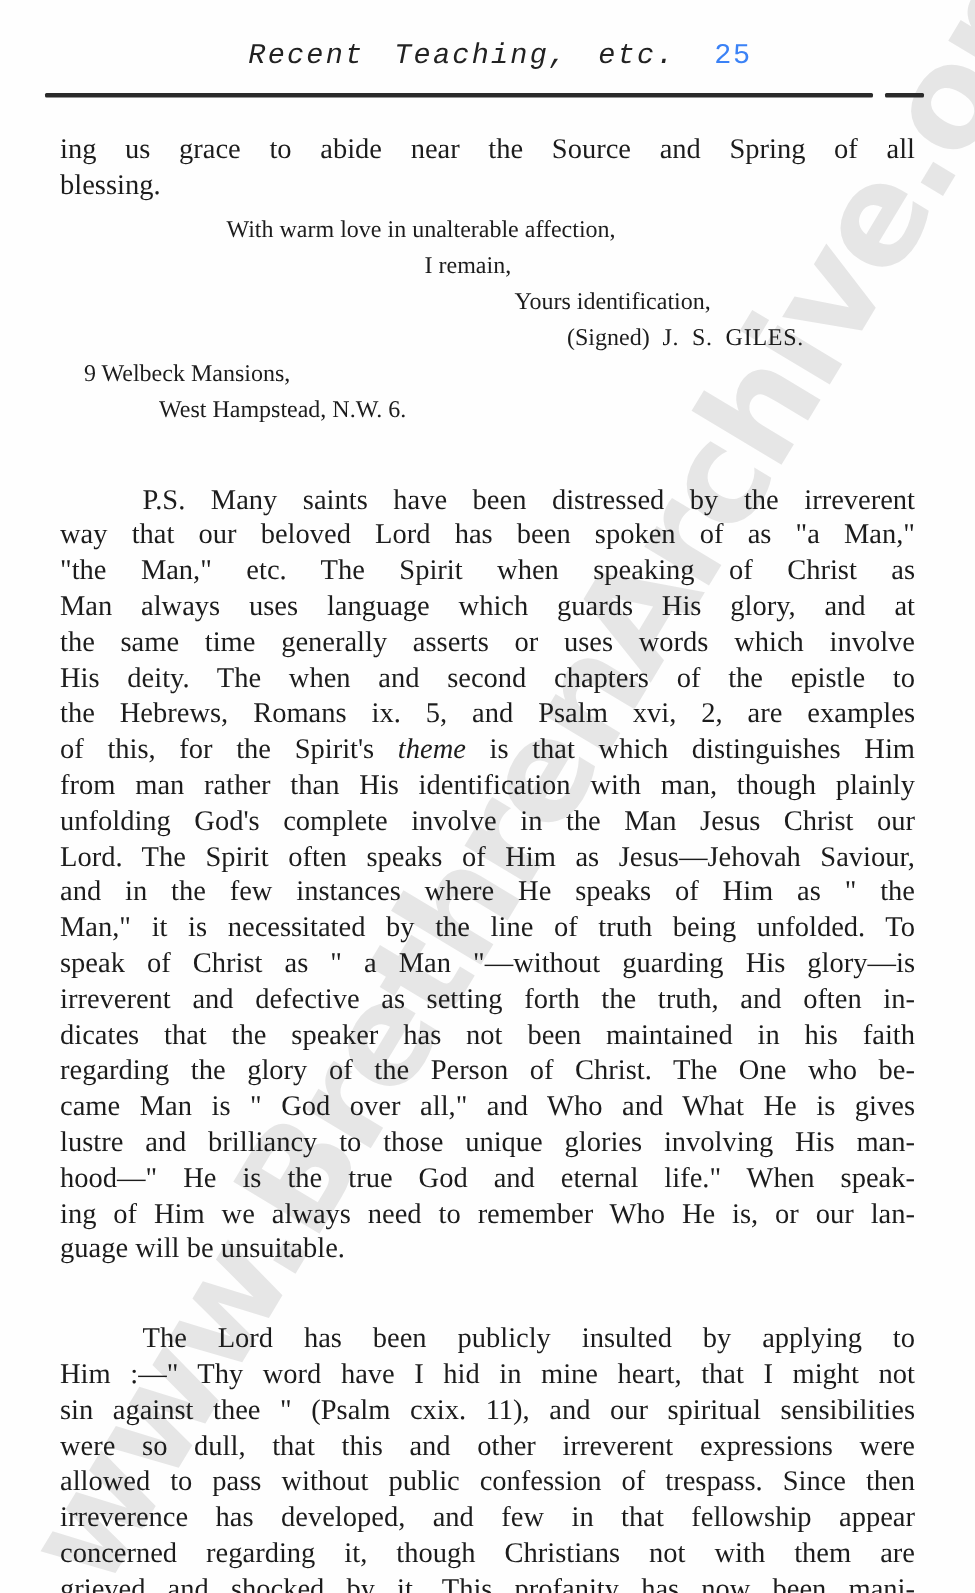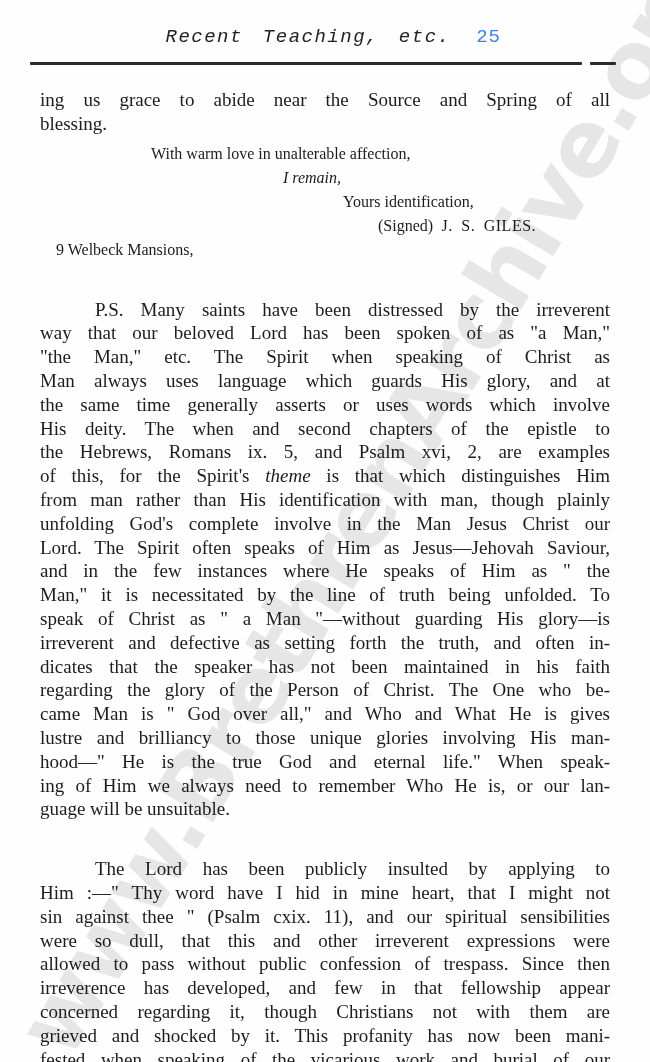--- a/index.html
+++ b/index.html
@@ -106,21 +106,21 @@
     margin-top: 36px;
   }
   .line em {
   }
   
   .vale {
     line-height: 24px;
     font-size: 16px;
   }
   .vale-1 { margin-top: 6px; margin-left: 111px; }
-  .vale-2 { margin-left: 243px; font-style: italic; }
+  .vale-2 { margin-left: 243px; }
   .vale-3 { margin-left: 303px; }
   .vale-signed { margin-left: 338px; word-spacing: 4px; }
   .vale-signed .sig-label { }
   .vale-signed .sig-name { letter-spacing: 0.5px; }
   .addr-1 { margin-left: 16px; }
   .addr-2 { margin-left: 66px; }
   .para-postscript { margin-top: 17px; }
 </style>
 </head>
 <body>
@@ -143,20 +143,21 @@
         <div class="line">ing us grace to abide near the Source and Spring of all</div>
         <div class="line last">blessing.</div>
       </div>
 
     <div>
       <div class="vale vale-1">With warm love in unalterable affection,</div>
       <div class="vale vale-2">I remain,</div>
       <div class="vale vale-3">Yours identification,</div>
       <div class="vale vale-signed"><span class="sig-label">(Signed)</span><span class="sig-name"> J. S. GILES.</span></div>
       <div class="vale addr-1">9 Welbeck Mansions,</div>
+      <div class="vale addr-2">West Hampstead, N.W. 6.</div>
     </div>
 
     <div class="para-postscript">
         <div class="line indent">P.S.  Many saints have been distressed by the irreverent</div>
         <div class="line">way that our beloved Lord has been spoken of as "a Man,"</div>
         <div class="line">"the Man," etc.  The Spirit when speaking of Christ as</div>
         <div class="line">Man always uses language which guards His glory, and at</div>
         <div class="line">the same time generally asserts or uses words which involve</div>
         <div class="line">His deity.  The when and second chapters of the epistle to</div>
         <div class="line">the Hebrews, Romans ix. 5, and Psalm xvi, 2, are examples</div>

